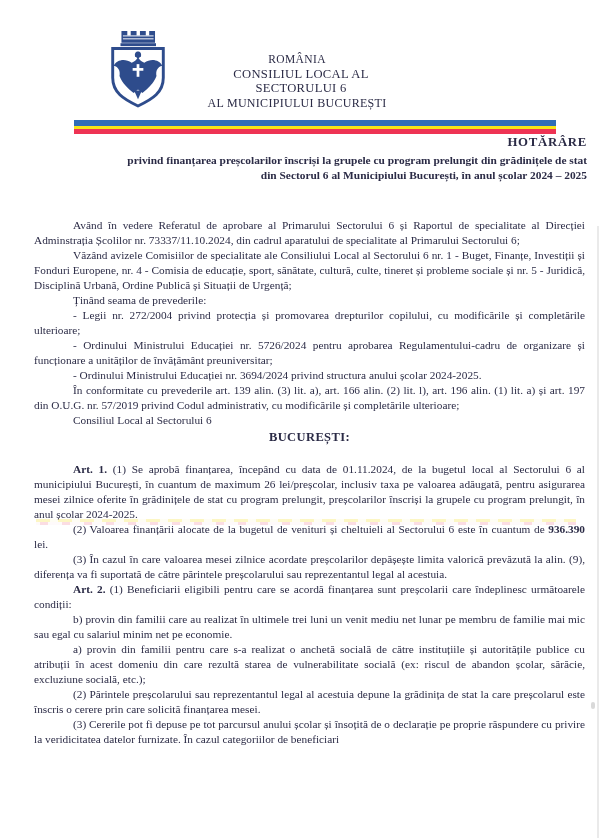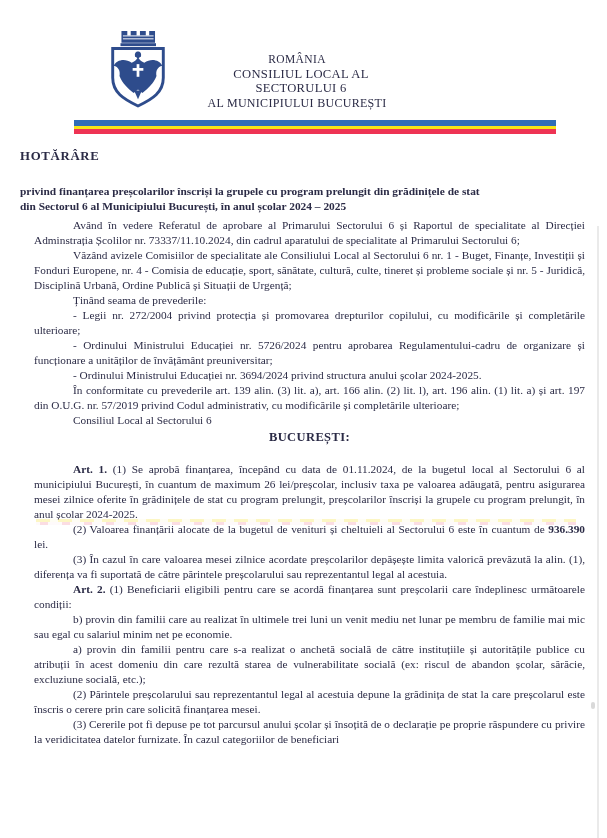--- a/index.html
+++ b/index.html
@@ -20,23 +20,23 @@
   .h-country{font-size:11.5px;letter-spacing:.4px;}
   .h-org1,.h-org2{font-size:12.6px;font-weight:normal;letter-spacing:.3px;padding-left:8px;}
   .h-org3{font-size:12px;letter-spacing:.3px;}
   
   .tricolor{position:absolute;left:74px;top:120px;width:482px;height:14px;}
   .stripe{width:100%;}
   .stripe.blue{height:6px;}
   .stripe.yellow{height:3px;}
   .stripe.red{height:5px;}
   
-  .title-block{position:absolute;left:20px;right:20px;top:149px;text-align:left;}
+  .title-block{position:absolute;left:20px;right:20px;top:135px;text-align:right;}
   .doc-heading{font-size:12.8px;font-weight:bold;letter-spacing:.7px;margin:0;}
-  .doc-subtitle{font-size:11.4px;font-weight:bold;line-height:15px;margin-top:20px;}
+  .doc-subtitle{font-size:11.4px;font-weight:bold;line-height:15px;margin-top:3px;}
   
   .doc-body{
     position:absolute;left:34px;top:218px;width:551px;
     font-size:11.3px;line-height:15px;
   }
   .para{margin:0;text-align:justify;text-indent:39px;}
   .para.center-heading{
     text-align:center;text-indent:0;font-weight:bold;
     font-size:12.5px;letter-spacing:.4px;
     margin:2px 0 17px 0;
@@ -113,21 +113,21 @@
       <p class="para"><span>Văzând avizele Comisiilor de specialitate ale Consiliului Local al Sectorului 6 nr. 1 - Buget, Finanțe, Investiții și Fonduri Europene, nr. 4 - Comisia de educație, sport, sănătate, cultură, culte, tineret și probleme sociale și nr. 5 - Juridică, Disciplină Urbană, Ordine Publică și Situații de Urgență;</span></p>
       <p class="para"><span>Ținând seama de prevederile:</span></p>
       <p class="para"><span>- Legii nr. 272/2004 privind protecția și promovarea drepturilor copilului, cu modificările și completările ulterioare;</span></p>
       <p class="para"><span>- Ordinului Ministrului Educației nr. 5726/2024 pentru aprobarea Regulamentului-cadru de organizare și funcționare a unităților de învățământ preuniversitar;</span></p>
       <p class="para"><span>- Ordinului Ministrului Educației nr. 3694/2024 privind structura anului școlar 2024-2025.</span></p>
       <p class="para"><span>În conformitate cu prevederile art. 139 alin. (3) lit. a), art. 166 alin. (2) lit. l), art. 196 alin. (1) lit. a) și art. 197 din O.U.G. nr. 57/2019 privind Codul administrativ, cu modificările și completările ulterioare;</span></p>
       <p class="para"><span>Consiliul Local al Sectorului 6</span></p>
       <p class="para center-heading"><span class="b">BUCUREȘTI:</span></p>
       <p class="para"><span class="b">Art. 1.</span><span> (1) Se aprobă finanțarea, începând cu data de 01.11.2024, de la bugetul local al Sectorului 6 al municipiului București, în cuantum de maximum 26 lei/preșcolar, inclusiv taxa pe valoarea adăugată, pentru asigurarea mesei zilnice oferite în grădinițele de stat cu program prelungit, preșcolarilor înscriși la grupele cu program prelungit, în anul școlar 2024-2025.</span></p>
       <p class="para"><span>(2) Valoarea finanțării alocate de la bugetul de venituri și cheltuieli al Sectorului 6 este în cuantum de </span><span class="b">936.390</span><span> lei.</span></p>
-      <p class="para"><span>(3) În cazul în care valoarea mesei zilnice acordate preșcolarilor depășește limita valorică prevăzută la alin. (1), diferența va fi suportată de către părintele preșcolarului sau reprezentantul legal al acestuia.</span></p>
+      <p class="para"><span>(3) În cazul în care valoarea mesei zilnice acordate preșcolarilor depășește limita valorică prevăzută la alin. (9), diferența va fi suportată de către părintele preșcolarului sau reprezentantul legal al acestuia.</span></p>
       <p class="para"><span class="b">Art. 2.</span><span> (1) Beneficiarii eligibili pentru care se acordă finanțarea sunt preșcolarii care îndeplinesc următoarele condiții:</span></p>
       <p class="para"><span>b) provin din familii care au realizat în ultimele trei luni un venit mediu net lunar pe membru de familie mai mic sau egal cu salariul minim net pe economie.</span></p>
       <p class="para"><span>a) provin din familii pentru care s-a realizat o anchetă socială de către instituțiile și autoritățile publice cu atribuții în acest domeniu din care rezultă starea de vulnerabilitate socială (ex: riscul de abandon școlar, sărăcie, excluziune socială, etc.);</span></p>
       <p class="para"><span>(2) Părintele preșcolarului sau reprezentantul legal al acestuia depune la grădinița de stat la care preșcolarul este înscris o cerere prin care solicită finanțarea mesei.</span></p>
       <p class="para"><span>(3) Cererile pot fi depuse pe tot parcursul anului școlar și însoțită de o declarație pe proprie răspundere cu privire la veridicitatea datelor furnizate. În cazul categoriilor de beneficiari</span></p>
     </div>
 
   <div class="artifact-band"></div>
   <div class="artifact-edge"></div>
   <div class="artifact-speck"></div>

